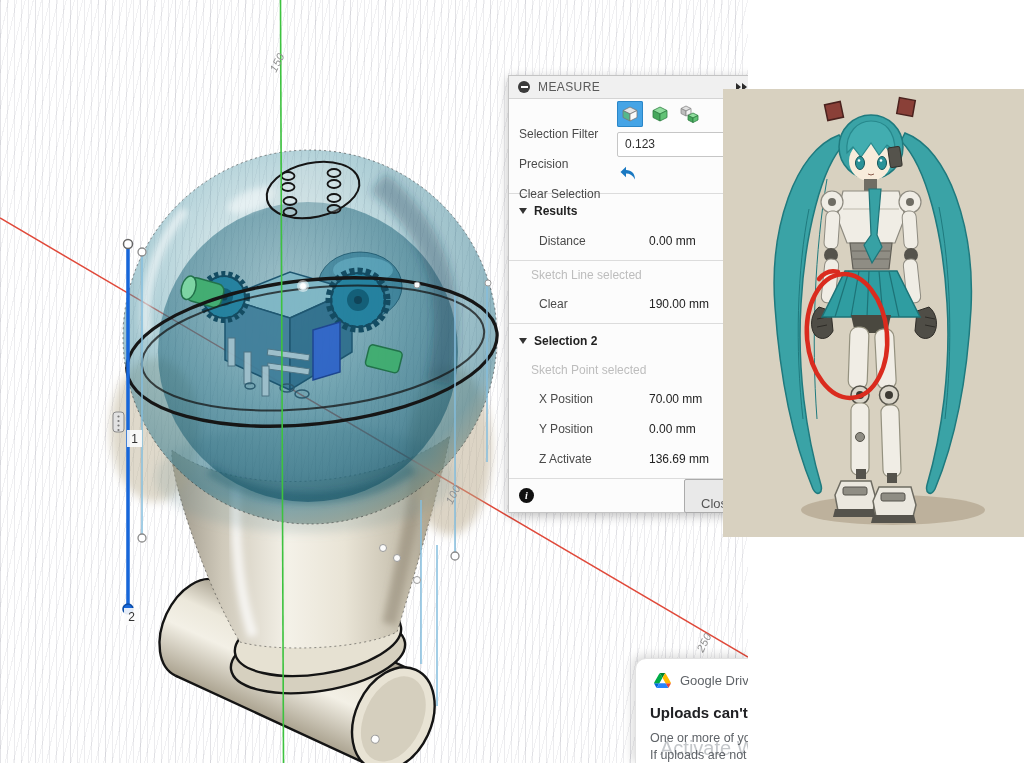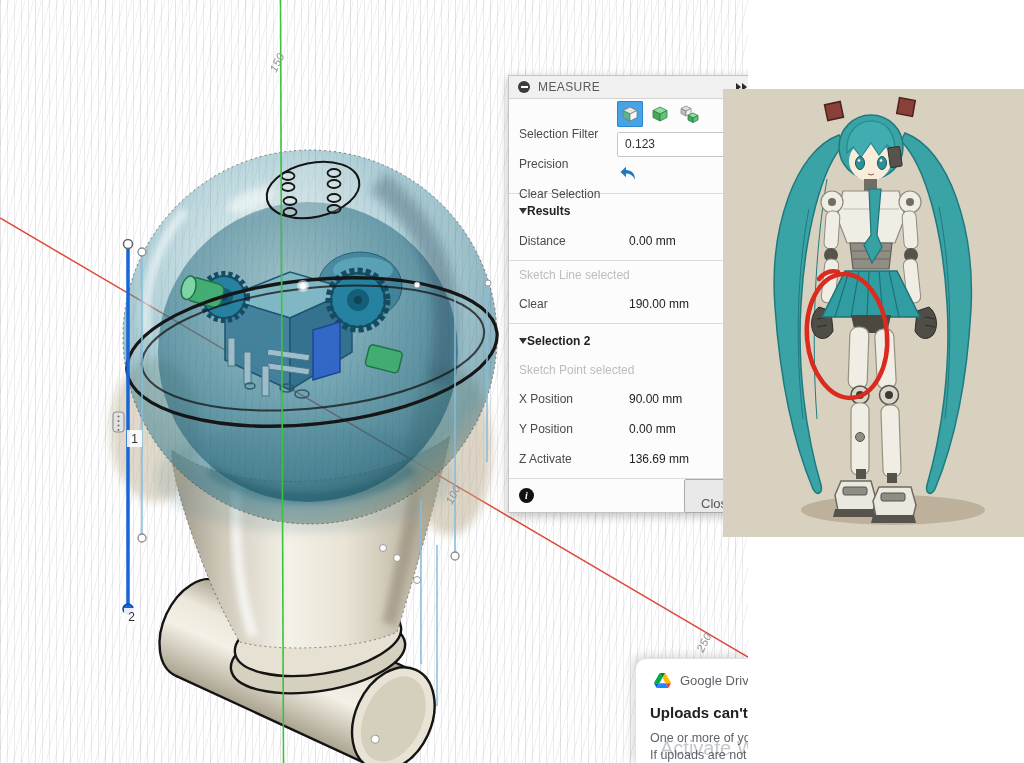--- a/index.html
+++ b/index.html
@@ -31,27 +31,27 @@
   .ficon{width:26px;height:26px;border:none;background:transparent;border-radius:2px;
     display:flex;align-items:center;justify-content:center;padding:0;cursor:pointer;}
   .ficon.active{background:#45a4e6;box-shadow:inset 0 0 0 1px #2a86c8;}
   .dropdown{width:110px;height:23px;background:#fff;border:1px solid #c6c6c6;border-radius:2px;
     display:flex;align-items:center;justify-content:space-between;padding:0 7px;cursor:pointer;color:#2e2e2e;}
   .dd-caret{width:0;height:0;border-left:4px solid transparent;border-right:4px solid transparent;
     border-top:5px solid #444;}
   .undo-btn{background:transparent;border:none;padding:0;cursor:pointer;display:flex;align-items:center;}
   .checkbox{width:15px;height:15px;border:1.5px solid #8b8b8b;border-radius:3px;background:#fff;cursor:pointer;}
   .mp-sep{height:1px;background:#dcdcdc;margin-top:4px;}
-  .mp-section{height:30px;display:flex;align-items:center;padding:0 10px;font-weight:bold;
+  .mp-section{height:30px;display:flex;align-items:center;gap:7px;padding:0 10px;font-weight:bold;
     color:#222;cursor:pointer;margin-top:2px;}
   .tri-down{width:0;height:0;border-left:4.5px solid transparent;border-right:4.5px solid transparent;
     border-top:6px solid #333;}
-  .mp-status{height:28px;display:flex;align-items:center;padding:0 10px;color:#bdbdbd;}
+  .mp-status{height:28px;display:flex;align-items:center;padding:0 10px;color:#bdbdbd;margin-left:12px;}
   .mp-kv{height:30px;display:flex;align-items:center;padding:0 10px;}
-  .mp-kv .k{flex:0 0 110px;color:#4a4a4a;}
+  .mp-kv .k{flex:0 0 110px;color:#4a4a4a;margin-left:20px;}
   .mp-kv .v{color:#222;}
   .mp-footer{height:33px;display:flex;align-items:center;justify-content:space-between;
     border-top:1px solid #dcdcdc;padding:0 10px;margin-top:4px;}
   .info-icon{width:15px;height:15px;border-radius:50%;background:#111;color:#fff;display:flex;
     align-items:center;justify-content:center;font-size:10px;font-weight:bold;
     font-family:"Liberation Serif",serif;font-style:italic;cursor:pointer;}
   .close-btn{width:62px;height:21px;background:#e9e9e9;border:1px solid #ababab;border-radius:2px;
     color:#555;font-size:13px;font-family:"Liberation Sans",sans-serif;cursor:pointer;padding:16px;}
   
   .drive-popup{position:absolute;left:635px;top:658px;width:113px;height:105px;overflow:hidden;
@@ -332,21 +332,21 @@
       </div>
 
       <div class="mp-sep"></div>
       <div class="mp-section">
         <span class="tri-down"></span>
         <span>Selection 2</span>
       </div>
       <div class="mp-status">Sketch Point selected</div>
       <div class="mp-kv">
         <span class="k">X Position</span>
-        <span class="v">90.00 mm</span>
+        <span class="v">70.00 mm</span>
       </div>
       <div class="mp-kv">
         <span class="k">Y Position</span>
         <span class="v">0.00 mm</span>
       </div>
       <div class="mp-kv">
         <span class="k">Z Activate</span>
         <span class="v">136.69 mm</span>
       </div>
 

